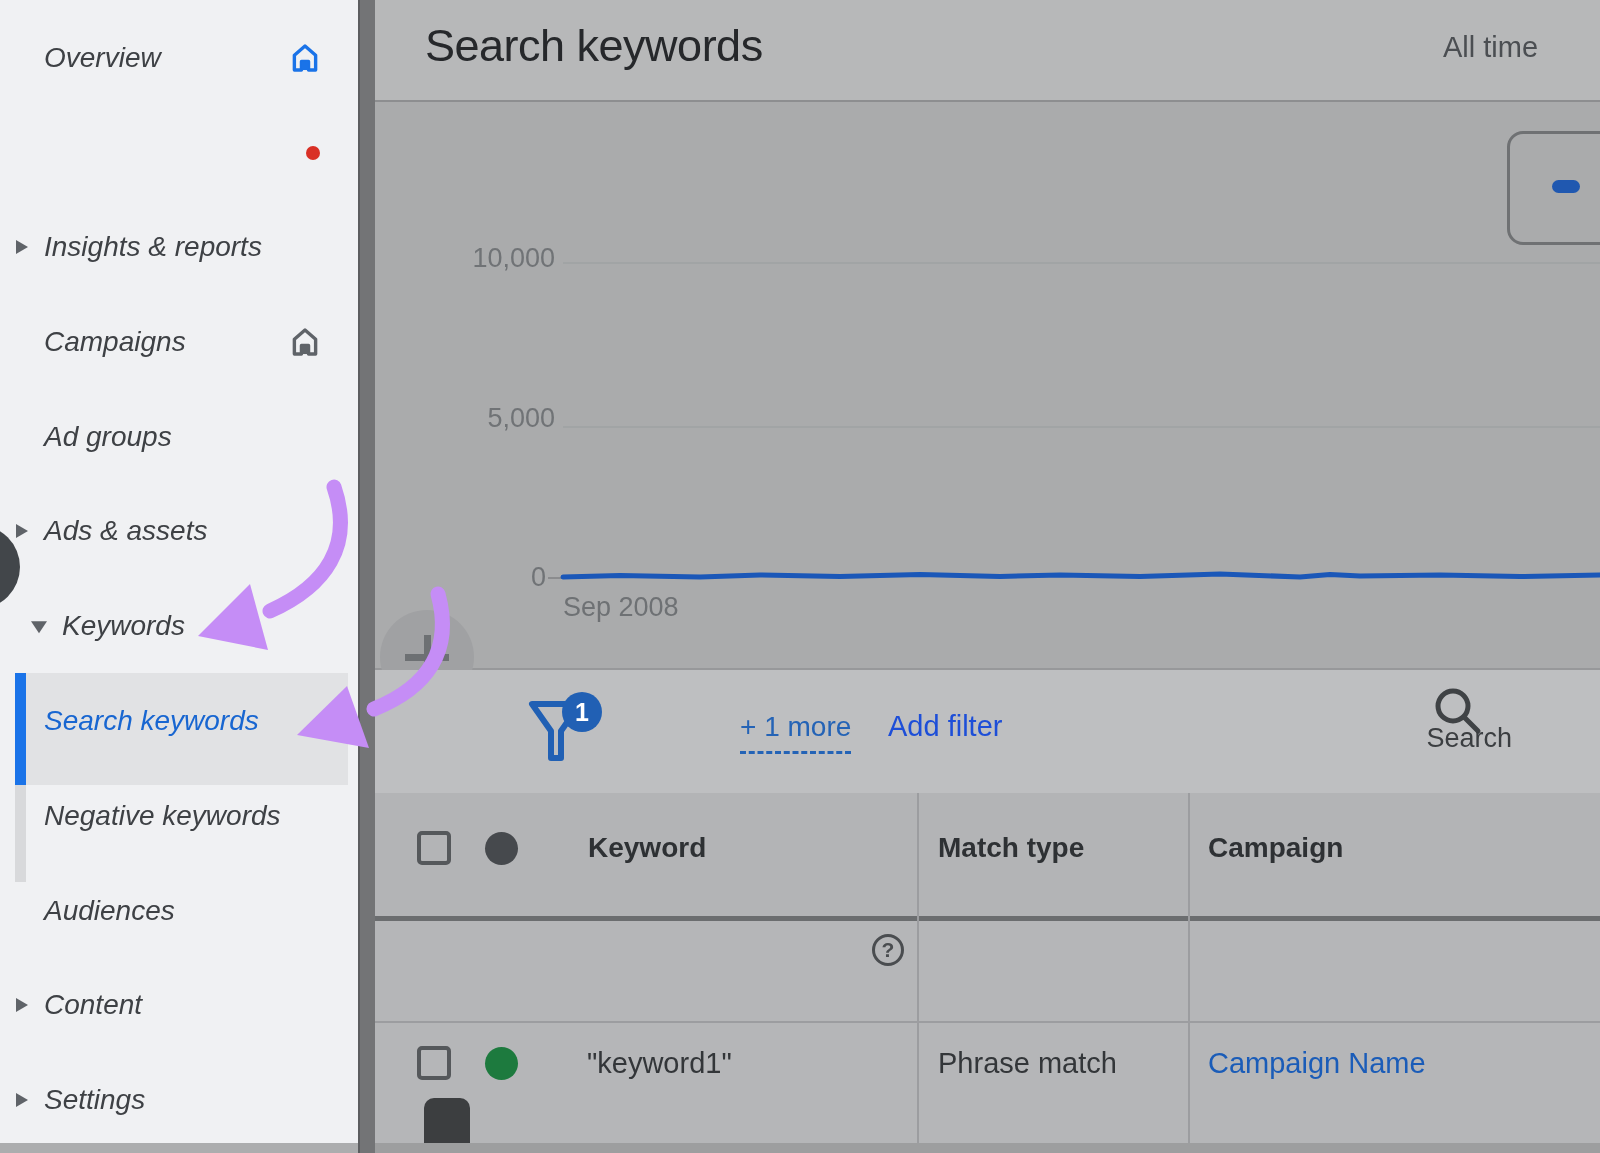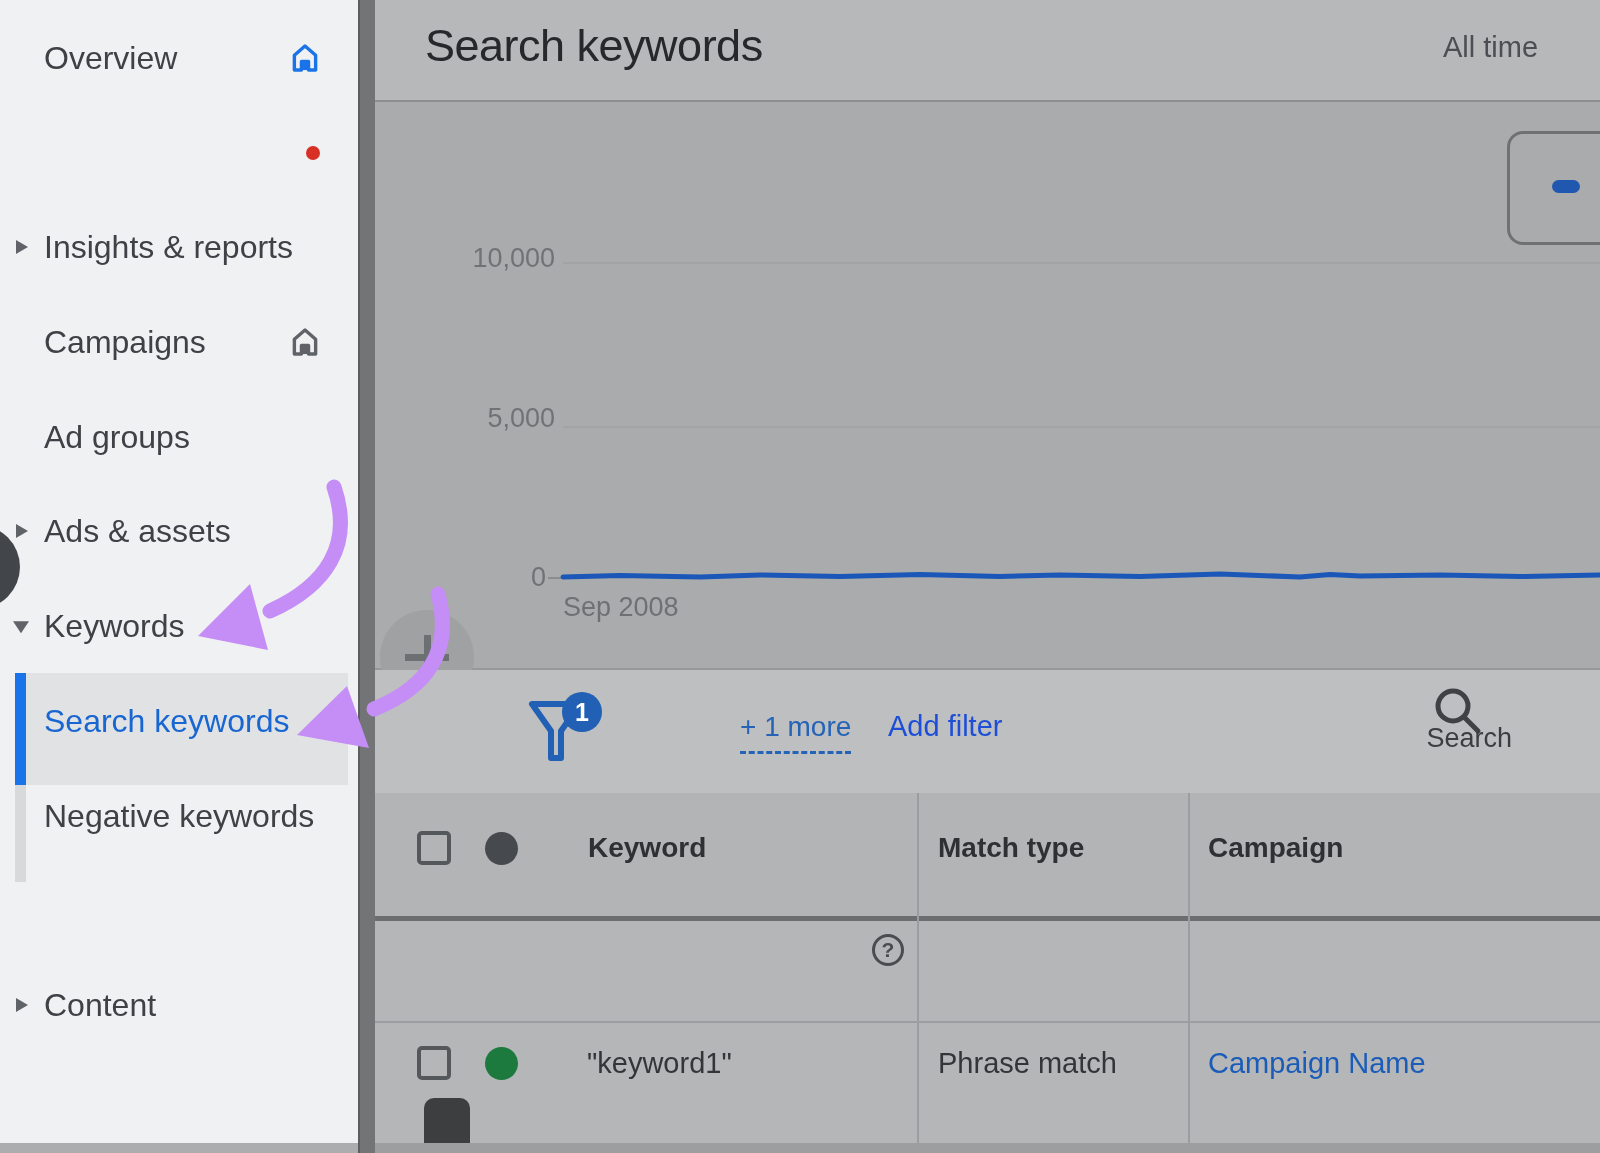--- a/index.html
+++ b/index.html
@@ -6,21 +6,21 @@
   body{
     width:1600px;height:1153px;position:relative;overflow:hidden;
     font-family:"Liberation Sans", sans-serif;background:#f0f1f3;
   }
   #page{position:absolute;inset:0;overflow:hidden;}
   .abs{position:absolute;}
 
   
   .sidebar{left:0;top:0;width:358px;height:1153px;background:#f0f1f3;}
   .nav-item{position:absolute;left:0;width:358px;height:64px;display:flex;align-items:center;
-            color:#3e4145;font-size:32px;cursor:pointer;}
+            color:#3e4145;font-size:28px;cursor:pointer;font-style:italic;}
   .nav-label{margin-left:44px;white-space:nowrap;}
   .tri-right{position:absolute;left:16px;top:50%;transform:translateY(-50%);width:0;height:0;
              border-left:12px solid #5f6368;border-top:7px solid transparent;border-bottom:7px solid transparent;}
   .tri-down{position:absolute;left:13px;top:50%;transform:translateY(-40%);width:0;height:0;
             border-top:12px solid #5f6368;border-left:8px solid transparent;border-right:8px solid transparent;}
   .nav-icon{position:absolute;left:288px;top:50%;transform:translateY(-50%);width:34px;height:34px;}
   .red-dot{position:absolute;left:306px;top:50%;margin-top:-7px;width:14px;height:14px;border-radius:50%;background:#d93025;}
   .selected-bg{left:15px;top:673px;width:333px;height:112px;background:#e1e2e4;}
   .selected-bar{left:15px;top:673px;width:11px;height:112px;background:#1a73e8;}
   .sub-track{left:15px;top:785px;width:11px;height:97px;background:#d8d9db;}
@@ -138,39 +138,46 @@
 
     <div class="nav-item" style="top:405px;">
       <span class="nav-label">Ad groups</span>
     </div>
 
     <div class="nav-item" style="top:499px;">
       <span class="tri-right"></span>
       <span class="nav-label">Ads &amp; assets</span>
     </div>
 
-    <div class="nav-item" style="top:594px;">
+    <div class="nav-item" style="top:594px;margin-left:18px;">
       <span class="tri-down"></span>
       <span class="nav-label">Keywords</span>
     </div>
 
     <div class="nav-item nav-selected" style="top:689px;">
       <span class="nav-label">Search keywords</span>
     </div>
 
     <div class="nav-item" style="top:784px;">
       <span class="nav-label">Negative keywords</span>
     </div>
 
+    <div class="nav-item" style="top:879px;">
+      <span class="nav-label">Audiences</span>
+    </div>
 
     <div class="nav-item" style="top:973px;">
       <span class="tri-right"></span>
       <span class="nav-label">Content</span>
     </div>
 
+    <div class="nav-item" style="top:1068px;">
+      <span class="tri-right"></span>
+      <span class="nav-label">Settings</span>
+    </div>
   </div>
 
   <div class="abs side-band"></div>
 
   <div class="abs m-header"></div>
   <div class="abs m-title">Search keywords</div>
   <div class="abs m-daterange">All time</div>
 
   <div class="abs m-chart"></div>
 

